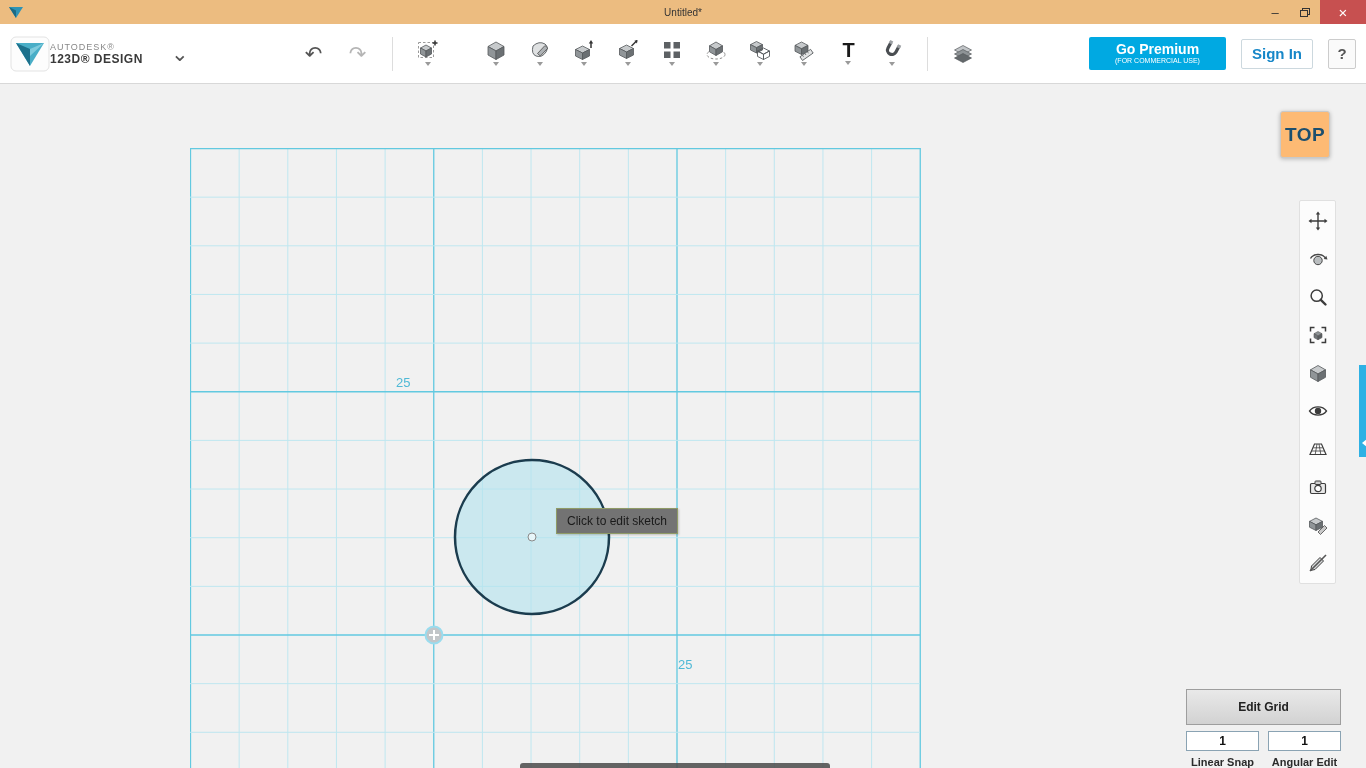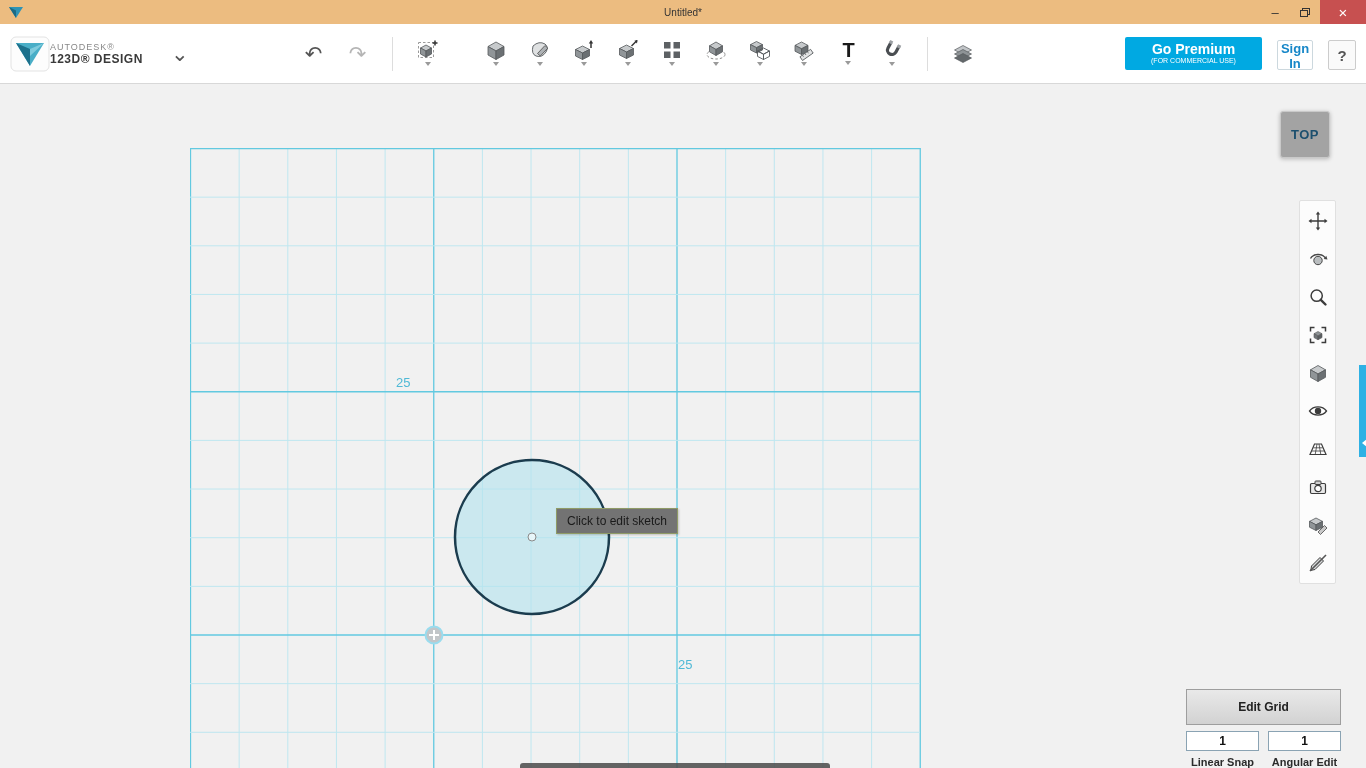--- a/index.html
+++ b/index.html
@@ -31,40 +31,40 @@
   .chev-btn { border:none; background:none; margin-left:28px; cursor:pointer; }
   .tools { display:flex; align-items:center; gap:10px; margin-left:108px; }
   .tool { border:none; background:none; cursor:pointer; width:34px; height:44px;
     display:flex; flex-direction:column; align-items:center; justify-content:center; }
   .tool .caret { width:0; height:0; border:3px solid transparent;
     border-top:4px solid #9a9a9a; margin-top:1px; }
   .glyph-btn { font-size:21px; color:#555; line-height:1; }
   .glyph-btn.dim { color:#b5b5b5; }
   .vsep { width:1px; height:34px; background:#ddd; margin:0 8px; }
   .t-letter { font-size:20px; font-weight:bold; color:#1a1a1a; line-height:1; }
-  .account { margin-left:auto; display:flex; align-items:flex-end; gap:15px; }
+  .account { margin-left:auto; display:flex; align-items:center; gap:15px; }
   .go-premium { width:137px; height:33px; background:#00a9e2; color:#fff;
     border:none; border-radius:2px; cursor:pointer; line-height:1.1; }
   .go-premium .l1 { font-size:14px; font-weight:bold; display:block; }
   .go-premium .l2 { font-size:7px; display:block; }
-  .sign-in { width:36px; height:30px; background:#fff; border:1px solid #ccd8de;
-    border-radius:2px; color:#1787c8; font-weight:bold; font-size:13px; cursor:pointer; }
+  .sign-in { width:72px; height:30px; background:#fff; border:1px solid #ccd8de;
+    border-radius:2px; color:#1787c8; font-weight:bold; font-size:15px; cursor:pointer; }
   .help-btn { width:28px; height:30px; background:#fafafa; border:1px solid #ccc;
     border-radius:2px; color:#555; font-weight:bold; font-size:15px; cursor:pointer; }
 
   
   .canvas { position:relative; height:684px; background:#f1f1f1; overflow:hidden; }
   #grid-svg { position:absolute; left:190px; top:64px; }
   .tooltip { position:absolute; left:556px; top:424px; background:#737373;
     border:1px solid #8f9b66; padding:5px 10px; font-size:12px; color:#1a1a1a;
     box-shadow:1px 1px 2px rgba(0,0,0,.2); white-space:nowrap; }
   .viewcube { position:absolute; left:1280px; top:27px; width:50px; height:47px;
-    background:#a3a3a3; border:1px solid #c9c9c9; border-radius:3px;
+    background:#fdba74; border:1px solid #c9c9c9; border-radius:3px;
     box-shadow:0 1px 4px rgba(0,0,0,.25); color:#1c4f6e; font-weight:bold;
-    font-size:13px; letter-spacing:.5px; cursor:pointer; }
+    font-size:19px; letter-spacing:.5px; cursor:pointer; }
   .right-rail { position:absolute; left:1299px; top:116px; width:37px;
     background:#fcfcfc; border:1px solid #e0e0e0; border-radius:2px;
     display:flex; flex-direction:column; align-items:center; padding:8px 0; gap:14px; }
   .rail-btn { border:none; background:none; cursor:pointer; width:26px; height:24px;
     display:flex; align-items:center; justify-content:center; }
   .blue-tab { position:absolute; right:0; top:281px; width:7px; height:92px;
     background:#2eb1e4; cursor:pointer; }
   .blue-tab .arr { position:absolute; left:-1px; bottom:10px; width:0; height:0;
     border:4px solid transparent; border-right:5px solid #fff; }
   .grid-panel { position:absolute; left:1186px; top:605px; width:155px; }

